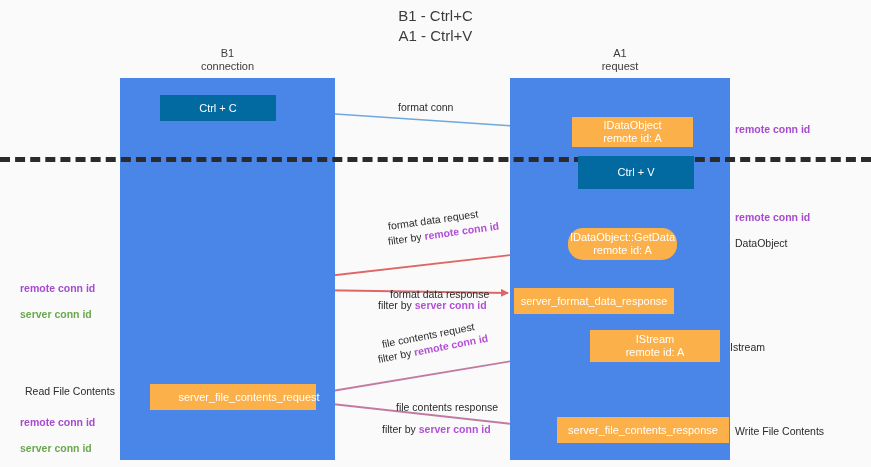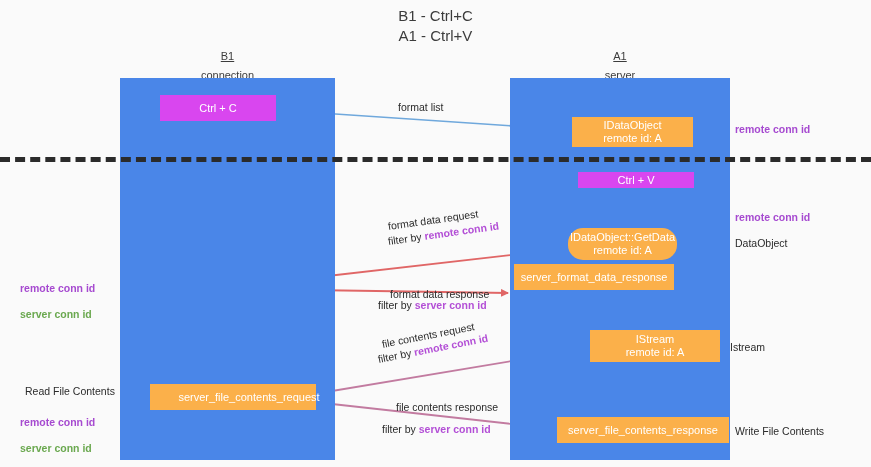--- a/index.html
+++ b/index.html
@@ -34,23 +34,22 @@
     line-height: 20px;
     white-space: pre-line;
   }
 
   
   .col-head {
     position: absolute;
     text-align: center;
     font-size: 11px;
     color: #3c3c3c;
-    line-height: 19px;
-    white-space: pre-line;
-    text-decoration: underline;
+    line-height: 13px;
+    white-space: pre-line;
   }
   .col-head.b1 { left: 120px; width: 215px; top: 47px; }
   .col-head.a1 { left: 510px; width: 220px; top: 47px; }
 
   
   .lane {
     position: absolute;
     background: #4a86e8;
   }
   .lane.b1 { left: 120px; top: 78px; width: 215px; height: 382px; }
@@ -74,21 +73,21 @@
     flex-direction: column;
     align-items: center;
     justify-content: center;
     font-size: 11px;
     color: #ffffff;
     text-align: center;
     line-height: 13px;
     padding: 2px 4px;
     white-space: pre-line;
   }
-  .node.green { background: #d946ef; }
+  .node.green { background: #0369a1; }
   .node.orange { background: #fbb04a; }
 
   
   .elabel {
     position: absolute;
     font-size: 10.5px;
     color: #2b2b2b;
     white-space: nowrap;
     line-height: 13px;
   }
@@ -167,48 +166,48 @@
       <path d="M638,328 L644,336" stroke="#2b2b2b" stroke-width="2" fill="none"></path>
     </g>
   </svg>
 
   <div class="title">B1 - Ctrl+C
 A1 - Ctrl+V</div>
 
   <div class="col-head b1">B1
 connection</div>
   <div class="col-head a1">A1
-server</div>
+request</div>
 
   <div class="lane b1"></div>
   <div class="lane a1"></div>
 
   <div class="divider"></div>
 
   <div class="node green" style="left:160px; top:95px; width:116px; height:26px;">Ctrl + C</div>
 
   <div class="node orange" style="left:572px; top:117px; width:121px; height:30px;">IDataObject
 remote id: A</div>
 
-  <div class="node green" style="left:578px; top:172px; width:116px; height:16px;">Ctrl + V</div>
+  <div class="node green" style="left:578px; top:156px; width:116px; height:33px;">Ctrl + V</div>
 
   <div class="node orange" style="left:568px; top:228px; width:109px; height:32px;border-radius:15px;">IDataObject::GetData
 remote id: A</div>
 
 
-  <div class="node orange" style="left:514px; top:264px; width:160px; height:26px;">server_format_data_response</div>
+  <div class="node orange" style="left:514px; top:288px; width:160px; height:26px;">server_format_data_response</div>
 
   <div class="node orange" style="left:590px; top:330px; width:130px; height:32px;">IStream
 remote id: A</div>
 
   <div class="node orange" style="left:150px; top:384px; width:166px; height:26px;padding-left:36px;">server_file_contents_request</div>
 
   <div class="node orange" style="left:548px; top:417px; width:172px; height:26px;margin-left:9px;">server_file_contents_response</div>
 
-  <div class="elabel" style="left:398px; top:101px;">format list</div>
+  <div class="elabel" style="left:398px; top:101px;">format conn</div>
 
   <div class="elabel rot-n8" style="left:388px; top:220px;">format data request</div>
 
   <div class="elabel rot-n8" style="left:388px; top:235px;">
     <span>filter by </span><span class="purple">remote conn id</span>
   </div>
 
   <div class="elabel" style="left:390px; top:288px;">format data response</div>
 
   <div class="elabel" style="left:378px; top:299px;">

